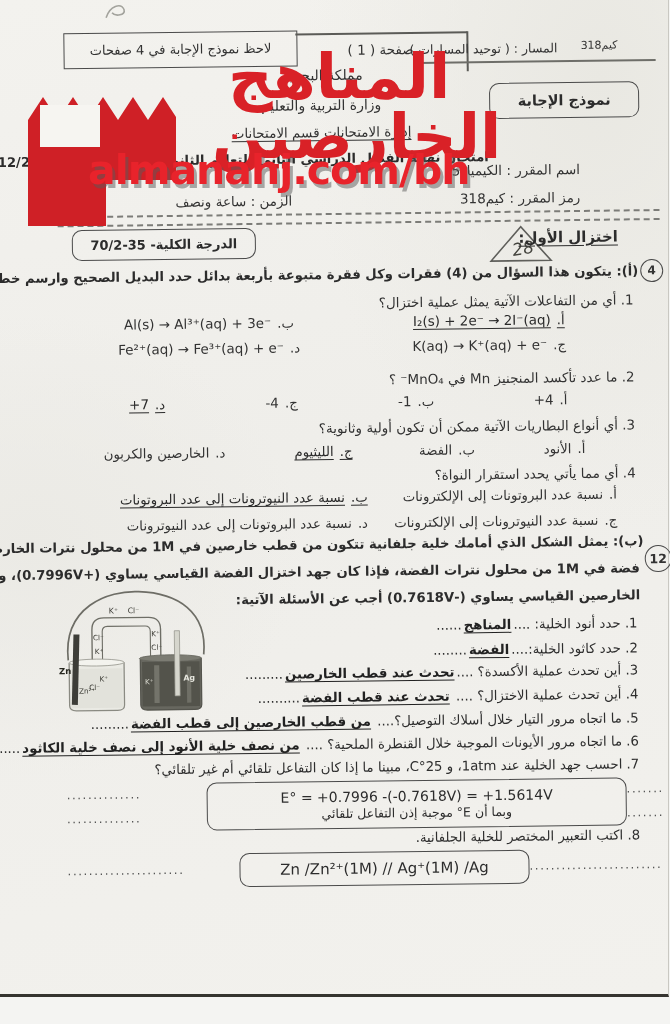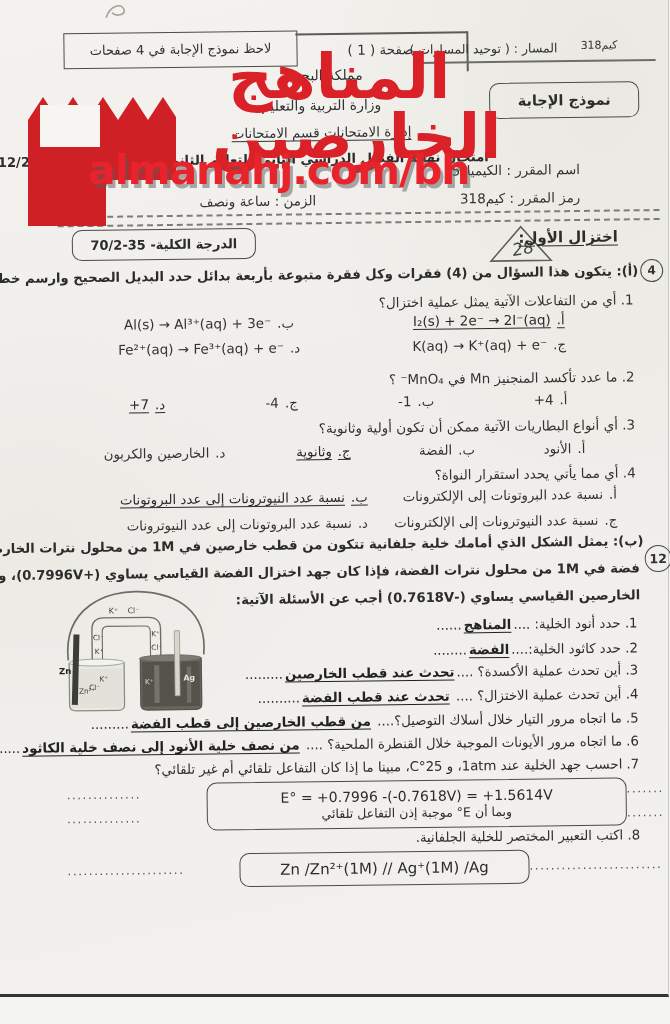--- a/index.html
+++ b/index.html
@@ -61,21 +61,21 @@
   <div class="abs rtl c" style="left:230px;top:66px;width:190px;font-size:14px;">مملكة البحرين</div>
   <div class="abs rtl c" style="left:230px;top:96px;width:190px;font-size:14px;">وزارة التربية والتعليم</div>
   <div class="abs rtl c u" style="left:222px;top:124px;width:206px;font-size:13.5px;">إدارة الامتحانات  قسم الامتحانات</div>
   <div class="abs rtl c bold" style="left:64px;top:150px;width:428px;font-size:13.2px;"></div>
   <div class="abs rtl c bold" style="left:64px;top:150px;width:428px;font-size:13.2px;">امتحان  نهاية الفصل الدراسي الثاني للتعليم الثانوي للعام الدراسي 2012/2011 م</div>
 
   <div class="abs rbox c rtl bold" style="right:25px;top:85px;width:148px;height:34px;line-height:34px;font-size:14.5px;">نموذج الإجابة</div>
 
   <div class="abs rtl" style="right:85px;top:164px;font-size:13.5px;">اسم المقرر : الكيمياء5</div>
   <div class="abs rtl" style="right:85px;top:192px;font-size:13.5px;">رمز المقرر : كيم318</div>
-  <div class="abs rtl" style="left:178px;top:192px;font-size:13.5px;margin-left:24px;">الزمن : ساعة ونصف</div>
+  <div class="abs rtl" style="left:178px;top:192px;font-size:13.5px;">الزمن : ساعة ونصف</div>
 
   <div class="abs sep" style="left:60px;right:6px;top:213px;"></div>
 
   <svg class="abs" style="left:490px;top:226px;" width="66" height="40" viewBox="0 0 66 40">
     <polygon points="33,3 3,37 63,37" fill="none" stroke="#5f5f5b" stroke-width="1.6"></polygon>
     <text x="24" y="31" font-size="17" fill="#45453f" font-style="italic" transform="rotate(-9 32 24)">28</text>
   </svg>
   <div class="abs rtl bold u" style="right:48px;top:231px;font-size:15px;">اختزال الأول:</div>
   <div class="abs rbox c rtl bold" style="left:74px;top:227px;width:182px;height:29px;line-height:29px;font-size:13px;">الدرجة الكلية- 35-70/2</div>
 
@@ -95,21 +95,21 @@
     <div class="opt"><span class="opt-key">أ.</span><span class="eq">+4</span></div>
     <div class="opt"><span class="opt-key">ب.</span><span class="eq">-1</span></div>
     <div class="opt"><span class="opt-key">ج.</span><span class="eq">-4</span></div>
     <div class="opt correct"><span class="opt-key">د.</span><span class="eq">+7</span></div>
   </div>
 
   <div class="abs rtl" style="right:33px;top:420px;font-size:13.5px;">3. أي أنواع البطاريات الآتية ممكن أن تكون أولية وثانوية؟</div>
   <div class="abs opt-grid" style="left:70px;right:45px;top:443px;grid-template-columns:1fr 1fr 1.1fr 1.6fr;">
     <div class="opt"><span class="opt-key">أ.</span><span>الأنود</span></div>
     <div class="opt"><span class="opt-key">ب.</span><span>الفضة</span></div>
-    <div class="opt correct"><span class="opt-key">ج.</span><span>وثانوية</span></div>
+    <div class="opt correct"><span class="opt-key">ج.</span><span>الليثيوم</span></div>
     <div class="opt"><span class="opt-key">د.</span><span>الخارصين والكربون</span></div>
   </div>
 
   <div class="abs rtl" style="right:33px;top:468px;font-size:13.5px;">4. أي مما يأتي يحدد استقرار النواة؟</div>
   <div class="abs opt-grid" style="left:80px;right:52px;top:489px;grid-template-columns:1fr 1.15fr;row-gap:9px;">
     <div class="opt" style="text-align:right;"><span class="opt-key">أ.</span><span>نسبة عدد البروتونات إلى الإلكترونات</span></div>
     <div class="opt correct" style="text-align:right;"><span class="opt-key">ب.</span><span>نسبة عدد النيوترونات إلى عدد البروتونات</span></div>
     <div class="opt" style="text-align:right;"><span class="opt-key">ج.</span><span>نسبة عدد النيوترونات إلى الإلكترونات</span></div>
     <div class="opt" style="text-align:right;"><span class="opt-key">د.</span><span>نسبة عدد البروتونات إلى عدد النيوترونات</span></div>
   </div>

